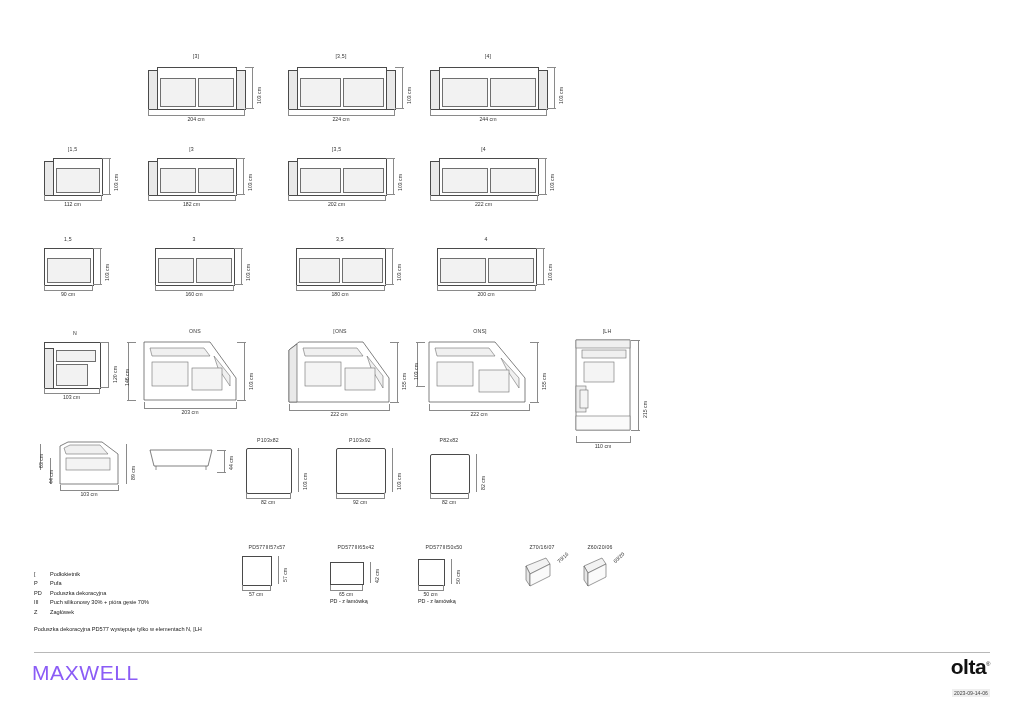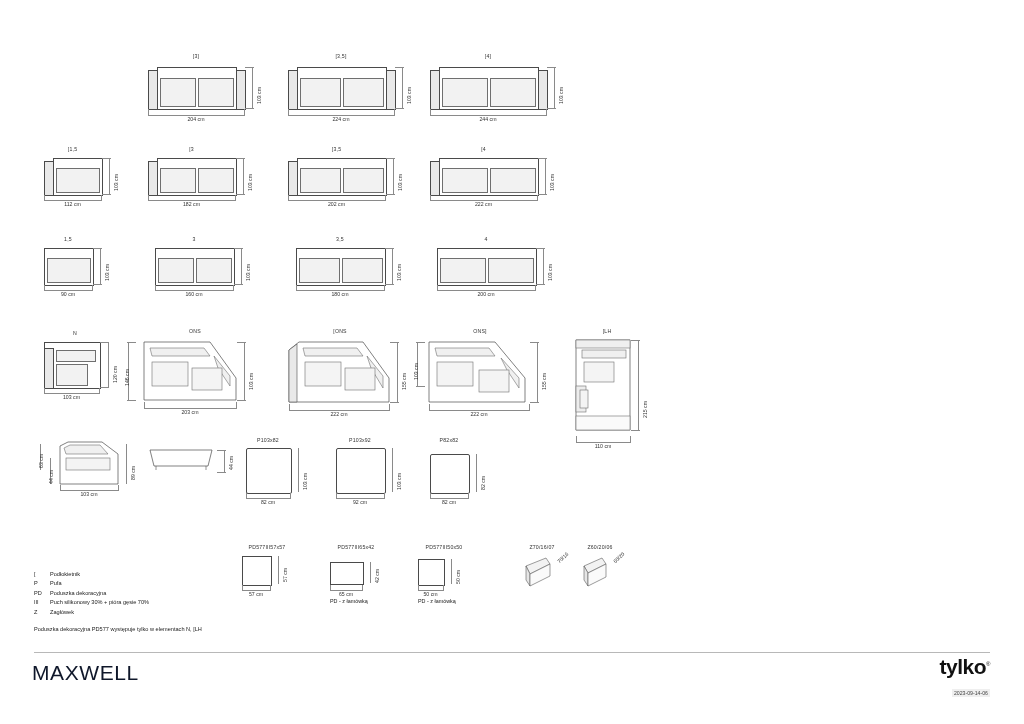--- a/index.html
+++ b/index.html
@@ -42,21 +42,21 @@
   .arm{position:absolute;border:.6px solid #4a4a4a;background:#e9e9e9;}
 
   
   .legend{position:absolute;left:34px;top:570px;font-size:5.6px;line-height:9.4px;color:#222;}
   .legend .row{display:flex;}
   .legend .k{width:16px;flex:none;}
   .legend .note{margin-top:8px;}
 
   
   .brandline{position:absolute;left:34px;right:34px;top:652px;border-top:.8px solid #b8b8b8;}
-  .brand{position:absolute;left:32px;top:661px;font-size:21px;letter-spacing:.6px;color:#0f172a;font-weight:400;}
+  .brand{position:absolute;left:32px;top:661px;font-size:21px;letter-spacing:.6px;color:#8b5cf6;font-weight:400;}
   .logo{position:absolute;right:34px;top:655px;font-size:21px;font-weight:700;color:#111;letter-spacing:-.5px;}
   .logo .reg{font-size:6px;vertical-align:super;font-weight:400;}
   .date{position:absolute;right:34px;top:689px;font-size:5.2px;color:#444;background:#efefef;padding:1px 2px;}
 
   .subcap{position:absolute;font-size:5.4px;color:#222;white-space:nowrap;}
 </style>
 </head>
 <body>
 
 <div class="sheet">
@@ -478,17 +478,17 @@
     <div class="row">
       <span class="k">Z</span>
       <span>Zagłówek</span>
     </div>
     <div class="note">Poduszka dekoracyjna PD577 występuje tylko w elementach N, [LH</div>
   </div>
 
   <div class="brandline"></div>
   <div class="brand">MAXWELL</div>
   <div class="logo">
-    <span>tylko</span><span class="reg">®</span>
+    <span>olta</span><span class="reg">®</span>
   </div>
   <div class="date">2023-09-14-06</div>
 
 </div>
 
 </body></html>

